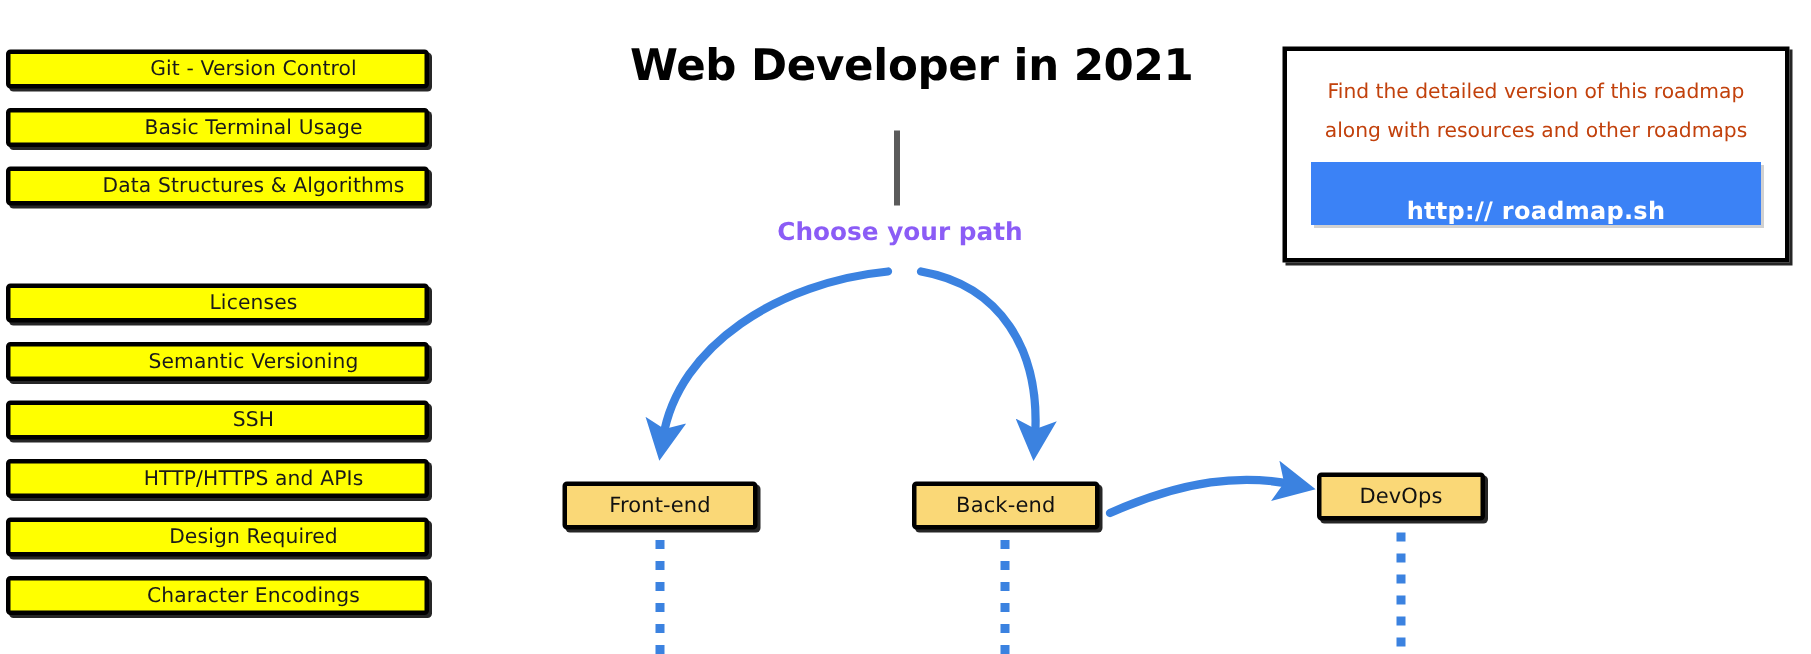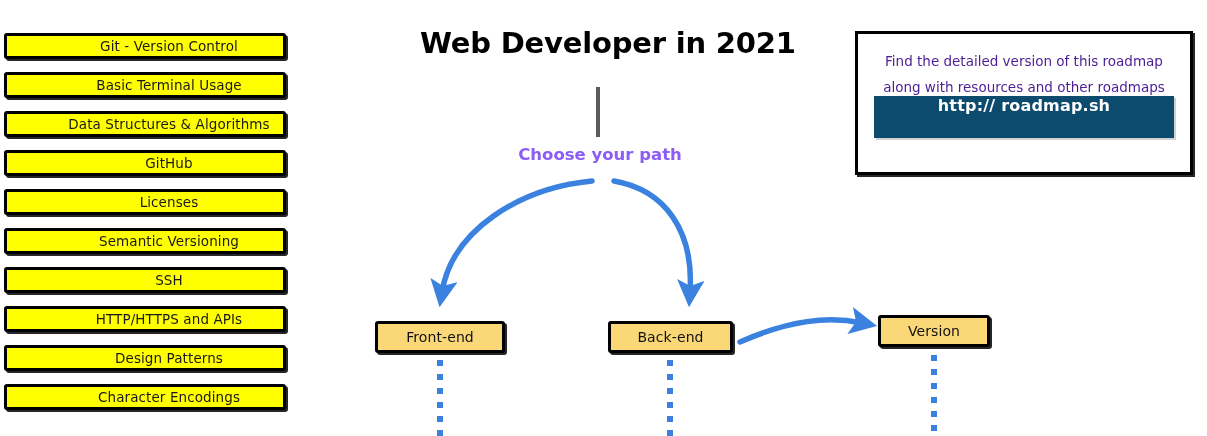--- a/index.html
+++ b/index.html
@@ -142,35 +142,35 @@
     border: 3px solid #000000;
     box-sizing: border-box;
     box-shadow: 2px 2px 0px rgba(0,0,0,0.85);
   }
   .info-line {
     position: absolute;
     left: 0;
     width: 100%;
     text-align: center;
     font-size: 13.5px;
-    color: #4c1d95;
+    color: #c2410c;
     white-space: nowrap;
   }
   #info-line-1 { top: 19px; }
   #info-line-2 { top: 45px; }
   #info-button {
     position: absolute;
     left: 16px;
-    top: 62px;
+    top: 74px;
     width: 300px;
     height: 42px;
-    background: #0c4a6e;
+    background: #3b82f6;
     box-shadow: 2px 2px 0px rgba(0,0,0,0.18);
     display: flex;
-    align-items: flex-start;
+    align-items: flex-end;
     justify-content: center;
     cursor: pointer;
   }
   #info-button-label {
     font-size: 16px;
     font-weight: bold;
     color: #ffffff;
     letter-spacing: 0.2px;
     white-space: nowrap;
   }
@@ -193,37 +193,34 @@
 
   <div class="req-box" style="top:33px">
     <span class="req-box-label">Git - Version Control</span>
   </div>
   <div class="req-box" style="top:111px">
     <span class="req-box-label">Data Structures &amp; Algorithms</span>
   </div>
   <div class="req-box" style="top:72px">
     <span class="req-box-label">Basic Terminal Usage</span>
   </div>
-  <div class="req-box" style="top:150px">
-    <span class="req-box-label">GitHub</span>
-  </div>
   <div class="req-box" style="top:189px">
     <span class="req-box-label">Licenses</span>
   </div>
   <div class="req-box" style="top:228px">
     <span class="req-box-label">Semantic Versioning</span>
   </div>
   <div class="req-box" style="top:267px">
     <span class="req-box-label">SSH</span>
   </div>
   <div class="req-box" style="top:306px">
     <span class="req-box-label">HTTP/HTTPS and APIs</span>
   </div>
   <div class="req-box" style="top:345px">
-    <span class="req-box-label">Design Patterns</span>
+    <span class="req-box-label">Design Required</span>
   </div>
   <div class="req-box" style="top:384px">
     <span class="req-box-label">Character Encodings</span>
   </div>
 </div>
 
 <div id="main-title">Web Developer in 2021</div>
 
 <div id="title-stem"></div>
 
@@ -243,21 +240,21 @@
   <path d="M 740,342 C 790,320 828,316 862,323" fill="none" stroke="#3b82e0" stroke-width="5.5" stroke-linecap="round" marker-end="url(#ah)"></path>
 </svg>
 
 <div class="flow-node" id="node-frontend">
   <span class="flow-node-label">Front-end</span>
 </div>
 <div class="flow-node" id="node-backend">
   <span class="flow-node-label">Back-end</span>
 </div>
 <div class="flow-node" id="node-devops">
-  <span class="flow-node-label">Version</span>
+  <span class="flow-node-label">DevOps</span>
 </div>
 
 <div class="dotted-line" id="dots-frontend">
   <i></i>
     <i></i>
     <i></i>
     <i></i>
     <i></i>
     <i></i>
 </div>

